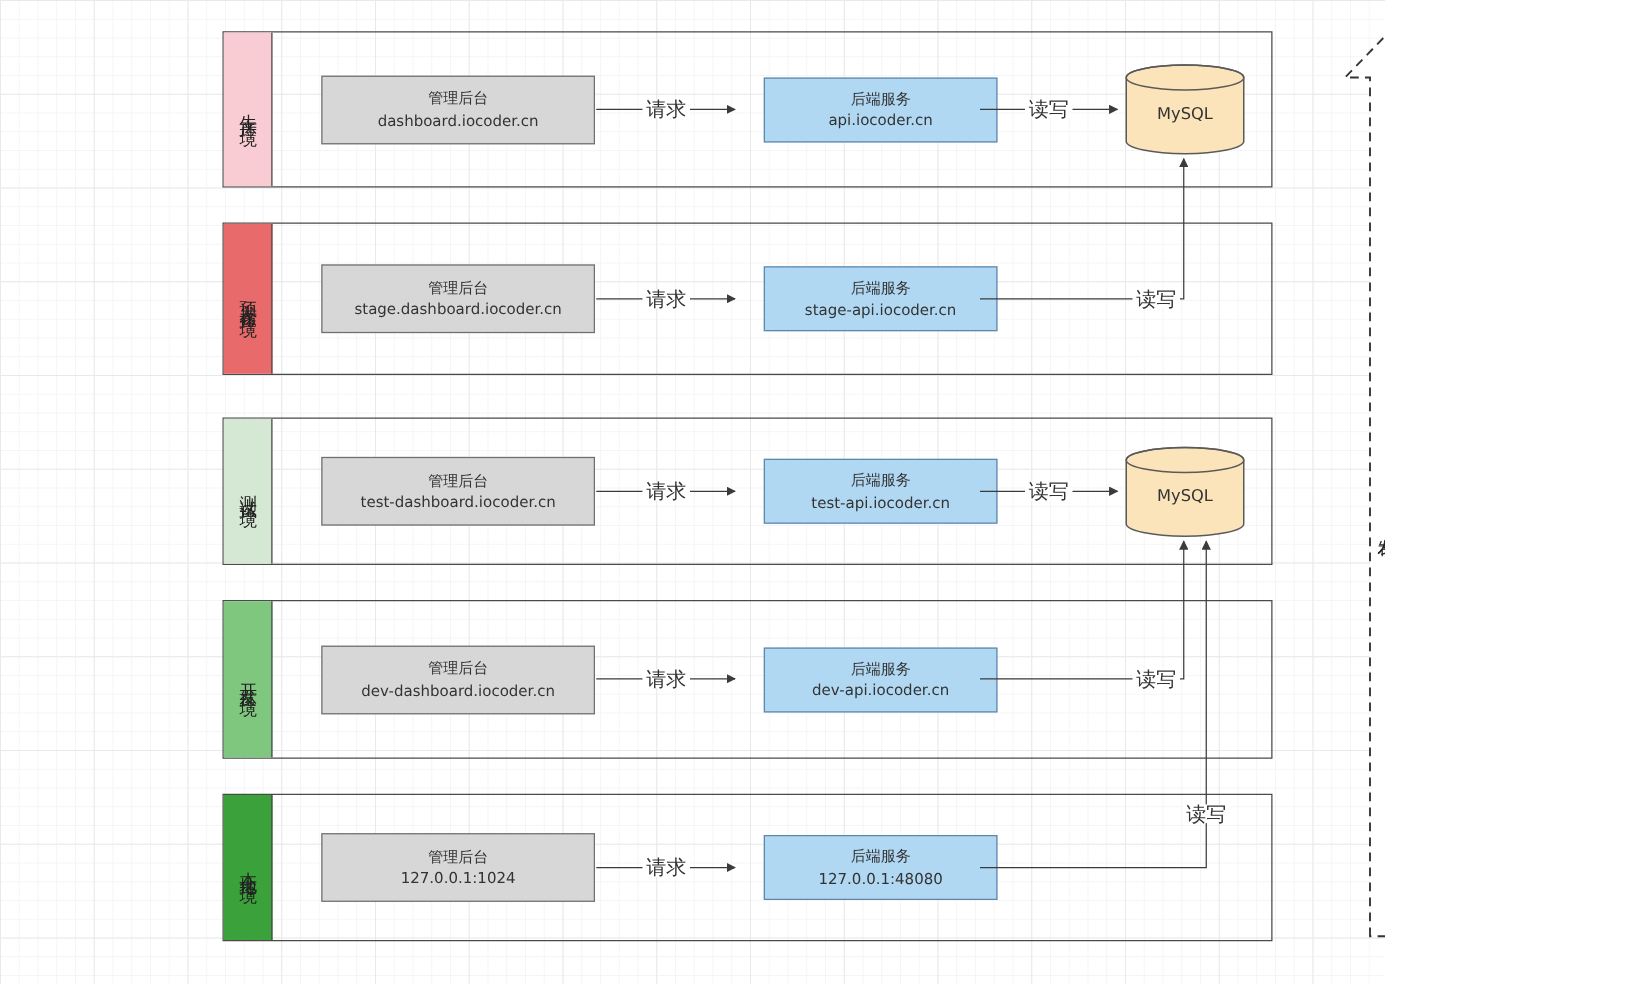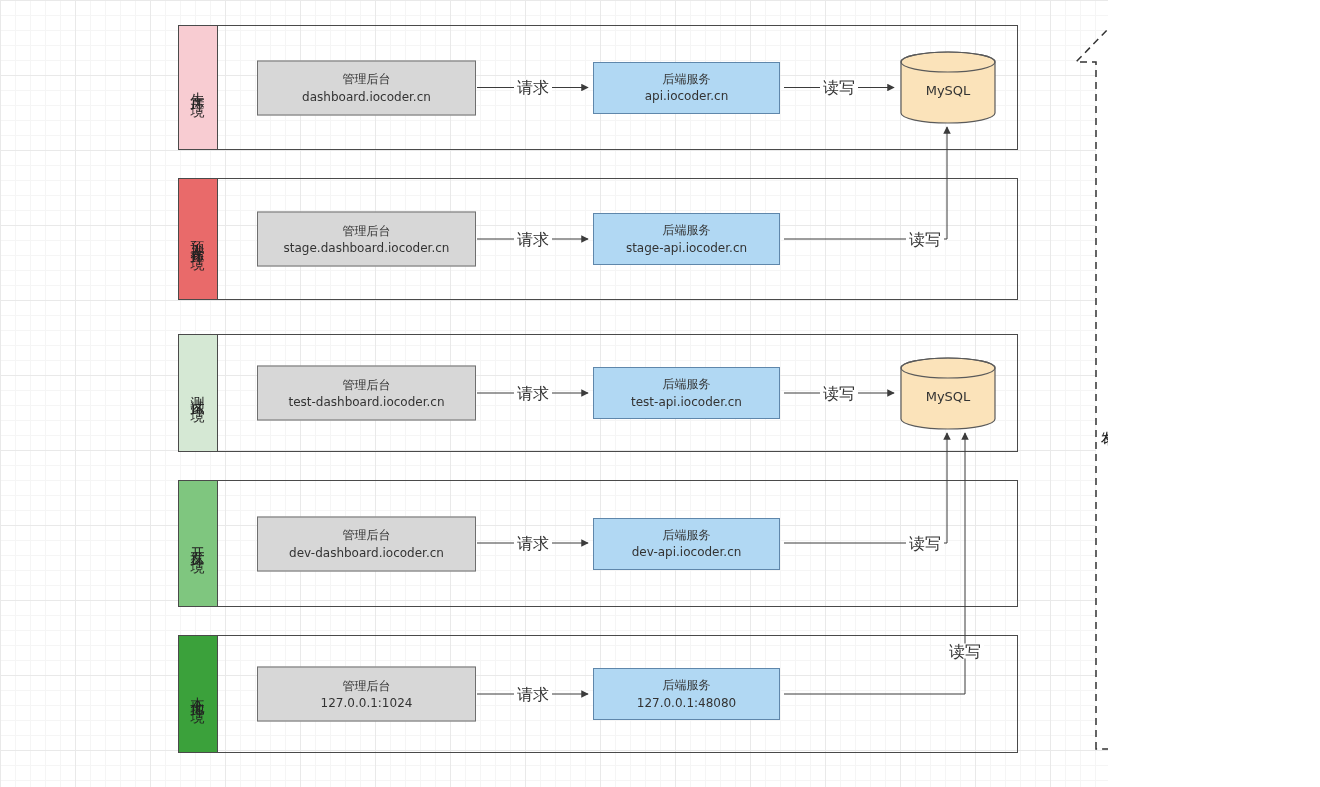--- a/index.html
+++ b/index.html
@@ -11,21 +11,21 @@
       linear-gradient(to bottom, #e9e9e9 1px, transparent 1px) 0 0 / 75px 75px,
       linear-gradient(to right, #f5f5f5 1px, transparent 1px) 0 0 / 15px 15px,
       linear-gradient(to bottom, #f5f5f5 1px, transparent 1px) 0 0 / 15px 15px,
       #ffffff;
   }
   .band{position:absolute;left:178px;width:840px;border:1px solid #4a4a4a;background:transparent;z-index:1;box-sizing:border-box;}
   .tab{position:absolute;left:0;top:0;bottom:0;width:39px;border-right:1px solid #4a4a4a;display:flex;align-items:center;justify-content:center;box-sizing:border-box;}
   .tab-text{writing-mode:vertical-lr;text-orientation:upright;font-size:14px;letter-spacing:4px;color:#222;}
   .box{position:absolute;top:50%;transform:translateY(-50%);display:flex;flex-direction:column;align-items:center;justify-content:center;gap:3px;box-sizing:border-box;font-size:12px;color:#333;text-align:center;line-height:1.2;}
   .box.admin{left:78px;width:219px;height:55px;border:1px solid #6f6f6f;}
-  .box.backend{left:414px;width:187px;height:52px;border:1px solid #5f87ab;}
+  .box.backend{left:432px;width:187px;height:52px;border:1px solid #5f87ab;}
   .overlay{position:absolute;left:0;top:0;width:1320px;height:787px;z-index:2;pointer-events:none;}
   .arrow-label{position:absolute;transform:translate(-50%,-50%);background:#ffffff;font-size:16px;color:#333;padding:0 3px;line-height:15px;white-space:nowrap;z-index:3;}
   .release-label{position:absolute;left:1107px;top:423px;transform:translate(-50%,-50%);writing-mode:vertical-lr;text-orientation:upright;background:#ffffff;font-size:13px;color:#222;padding:3px 0;letter-spacing:2px;z-index:3;}
   svg text{font-family:"DejaVu Sans","Liberation Sans",sans-serif;}
 </style>
 </head>
 <body>
 
 <div class="canvas">
 

